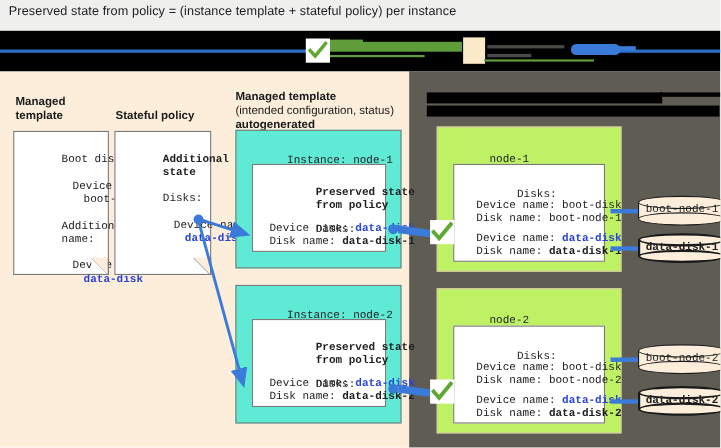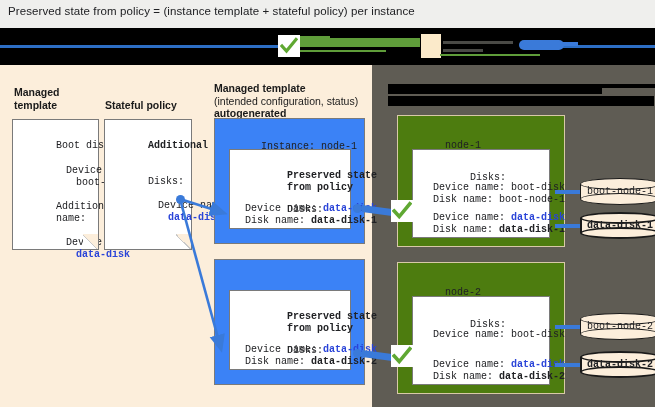--- a/index.html
+++ b/index.html
@@ -44,23 +44,23 @@
     position:absolute;right:-1px;bottom:-1px;width:16px;height:16px;
     background:linear-gradient(225deg,#fceedb 0 50%, #c9c9c9 50% 54%, #fff 54% 100%);
     border-right:1px solid #7a7a7a;border-bottom:1px solid #7a7a7a;
     box-sizing:border-box;
   }
   .mono{font-family:"Liberation Mono","DejaVu Sans Mono",monospace;font-size:10px;line-height:12.5px;color:#202124;white-space:pre;}
   .mono b{font-weight:bold;}
   .blue-b{color:#2a44d8;font-weight:bold;}
 
   
-  .plainbox{position:absolute;background:#3b82f6;border:1px solid #7a7a7a;}
+  .plainbox{position:absolute;background:#5eead4;border:1px solid #7a7a7a;}
   .innerbox{position:absolute;background:#fff;border:1px solid #7a7a7a;}
-  .creambox{position:absolute;background:#4d7c0f;border:1px solid #d8c9a8;}
+  .creambox{position:absolute;background:#bef264;border:1px solid #d8c9a8;}
 
   
   .redact{position:absolute;background:#000;}
 
   
   .cyl{position:absolute;}
   .cyl .body{position:absolute;left:0;top:6px;width:100%;height:calc(100% - 12px);background:#fceedb;border-left:1px solid #1a1a1a;border-right:1px solid #1a1a1a;}
   .cyl .top{position:absolute;left:0;top:0;width:100%;height:12px;background:#fceedb;border:1px solid #1a1a1a;border-radius:50%/50%;box-sizing:border-box;}
   .cyl .bot{position:absolute;left:0;bottom:0;width:100%;height:12px;background:#fceedb;border:1px solid #1a1a1a;border-radius:50%/50%;box-sizing:border-box;}
   .cyl .lbl{position:absolute;left:0;top:0;width:100%;height:100%;display:flex;align-items:center;justify-content:center;
@@ -142,20 +142,23 @@
     <div class="mono blue-b" style="position:absolute;left:27px;top:116px;">
       <span>data-disk</span>
     </div>
     <div class="fold"></div>
   </div>
 
   <div class="docbox" style="left:104px;top:119px;width:86px;height:129px;">
     <div class="mono" style="position:absolute;left:7px;top:7px;font-weight:bold;">
       <span>Additional</span>
     </div>
+    <div class="mono" style="position:absolute;left:7px;top:19px;font-weight:bold;">
+      <span>state</span>
+    </div>
     <div class="mono" style="position:absolute;left:7px;top:43px;">
       <span>Disks:</span>
     </div>
     <div class="mono" style="position:absolute;left:17px;top:67px;">
       <span>Device name:</span>
     </div>
     <div class="mono blue-b" style="position:absolute;left:27px;top:79px;">
       <span>data-disk</span>
     </div>
     <div class="fold"></div>
@@ -174,20 +177,23 @@
       </div>
       <div class="mono" style="position:absolute;left:9px;top:41px;">
         <span>Disks:</span>
       </div>
       <div class="mono" style="position:absolute;left:15px;top:53px;"><span>Device name:</span> <span class="blue-b">data-disk</span></div>
       <div class="mono" style="position:absolute;left:15px;top:65px;"><span>Disk name:</span> <b>data-disk-1</b></div>
     </div>
   </div>
 
   <div class="plainbox" style="left:214px;top:259px;width:149px;height:124px;">
+    <div class="mono" style="position:absolute;left:10px;top:9px;">
+      <span>Instance: node-2</span>
+    </div>
     <div class="innerbox" style="left:14px;top:30px;width:120px;height:78px;">
       <div class="mono" style="position:absolute;left:9px;top:7px;font-weight:bold;">
         <span>Preserved state</span>
       </div>
       <div class="mono" style="position:absolute;left:9px;top:19px;font-weight:bold;">
         <span>from policy</span>
       </div>
       <div class="mono" style="position:absolute;left:9px;top:41px;">
         <span>Disks:</span>
       </div>
@@ -213,20 +219,21 @@
 
   <div class="creambox" style="left:397px;top:262px;width:166px;height:130px;text-align:center;">
     <div class="mono" style="position:absolute;left:11px;top:11px;">
       <span>node-2</span>
     </div>
     <div class="innerbox" style="left:14px;top:33px;width:136px;height:87px;">
       <div class="mono" style="position:absolute;left:9px;top:9px;">
         <span>Disks:</span>
       </div>
       <div class="mono" style="position:absolute;left:20px;top:32px;"><span>Device name: </span><span>boot-disk</span></div>
+      <div class="mono" style="position:absolute;left:20px;top:44px;"><span>Disk name: </span><span>boot-node-2</span></div>
       <div class="mono" style="position:absolute;left:20px;top:62px;"><span>Device name: </span><span class="blue-b">data-disk</span></div>
       <div class="mono" style="position:absolute;left:20px;top:74px;"><span>Disk name: </span><b>data-disk-2</b></div>
     </div>
   </div>
 
   <div class="hline" style="left:555px;top:190px;width:25px;"></div>
   <div class="cyl" style="left:580px;top:178px;width:80px;height:27px;">
     <div class="body"></div>
       <div class="bot"></div>
       <div class="top"></div>

